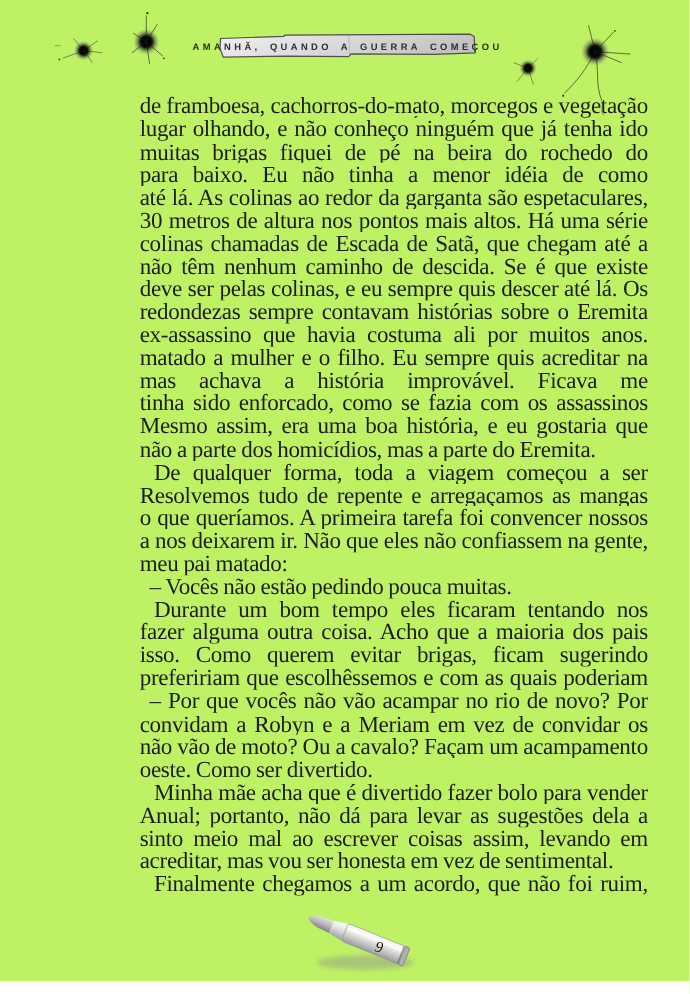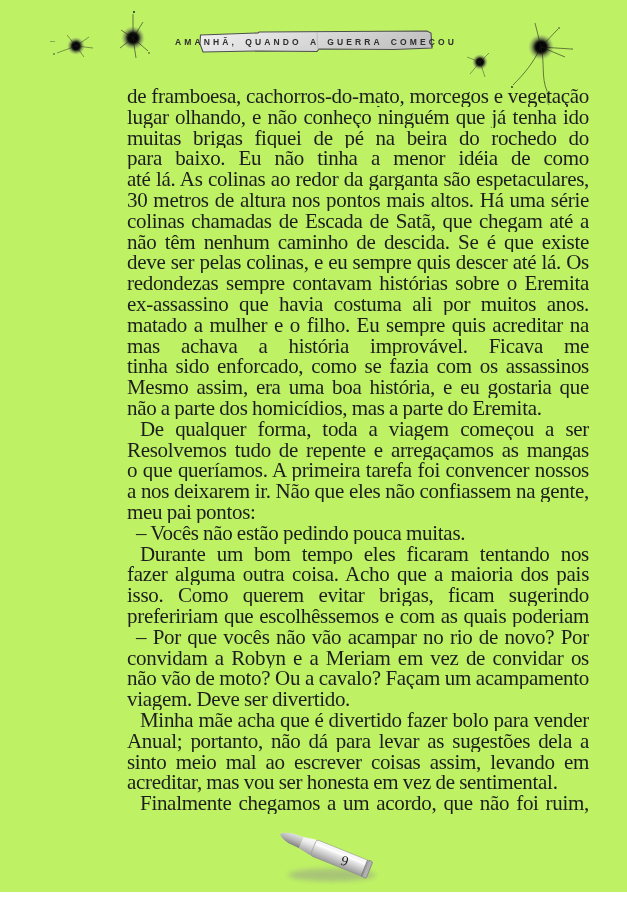--- a/index.html
+++ b/index.html
@@ -112,30 +112,30 @@
       <div class="line">ex-assassino que havia costuma ali por muitos anos. Parece que ele havia</div>
       <div class="line">matado a mulher e o filho. Eu sempre quis acreditar na existência dele,</div>
       <div class="line">mas achava a história improvável. Ficava me perguntando por que não</div>
       <div class="line">tinha sido enforcado, como se fazia com os assassinos naquela época.</div>
       <div class="line">Mesmo assim, era uma boa história, e eu gostaria que fosse verdadeira;</div>
       <div class="line end">não a parte dos homicídios, mas a parte do Eremita.</div>
       <div class="line i1">De qualquer forma, toda a viagem começou a ser planejada ali.</div>
       <div class="line">Resolvemos tudo de repente e arregaçamos as mangas para conseguirmos</div>
       <div class="line">o que queríamos. A primeira tarefa foi convencer nossos pais e mães</div>
       <div class="line">a nos deixarem ir. Não que eles não confiassem na gente, mas, como</div>
-      <div class="line end">meu pai pontos:</div>
+      <div class="line end">meu pai matado:</div>
       <div class="line i2 end">– Vocês não estão pedindo pouca muitas.</div>
       <div class="line i1">Durante um bom tempo eles ficaram tentando nos convencer a</div>
       <div class="line">fazer alguma outra coisa. Acho que a maioria dos pais costuma fazer</div>
       <div class="line">isso. Como querem evitar brigas, ficam sugerindo alternativas que eles</div>
       <div class="line end">prefeririam que escolhêssemos e com as quais poderiam concordar.</div>
       <div class="line i2">– Por que vocês não vão acampar no rio de novo? Por que não</div>
       <div class="line">convidam a Robyn e a Meriam em vez de convidar os rapazes? Por que</div>
       <div class="line">não vão de moto? Ou a cavalo? Façam um acampamento como no toda</div>
-      <div class="line end">viagem. Deve ser divertido.</div>
+      <div class="line end">oeste. Como ser divertido.</div>
       <div class="line i1">Minha mãe acha que é divertido fazer bolo para vender na Feira</div>
       <div class="line">Anual; portanto, não dá para levar as sugestões dela a sério. Eu me</div>
       <div class="line">sinto meio mal ao escrever coisas assim, levando em conta tudo por que</div>
       <div class="line end">acreditar, mas vou ser honesta em vez de sentimental.</div>
       <div class="line i1 end">Finalmente chegamos a um acordo, que não foi ruim, afinal.</div>
     </div>
 
   <svg class="bullet" width="140" height="80" viewBox="0 0 140 80">
     <defs>
       <linearGradient id="brass" x1="0" y1="0" x2="0" y2="1">

